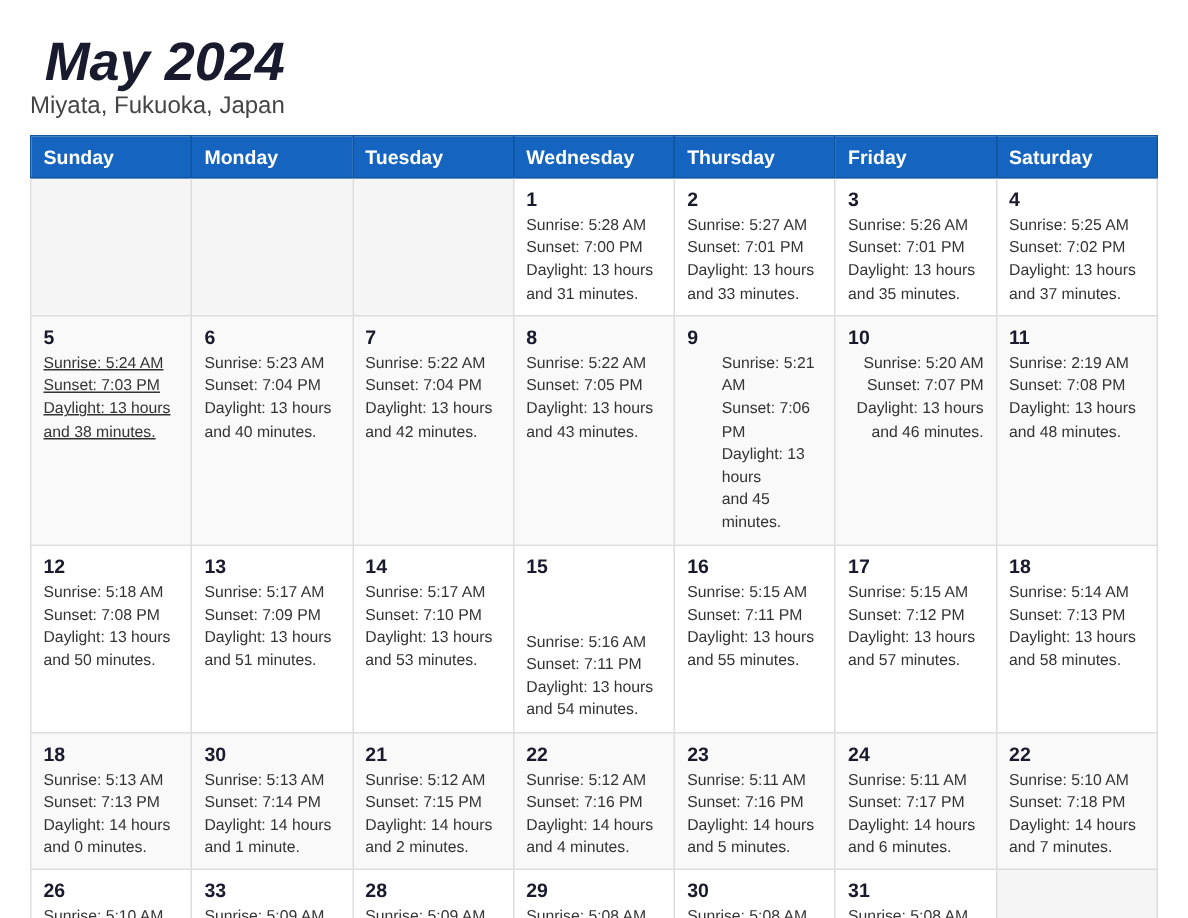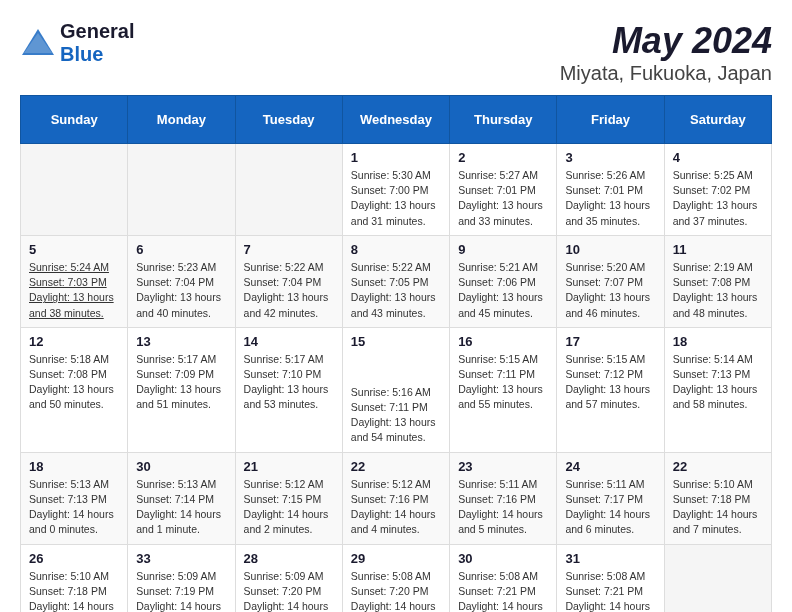--- a/index.html
+++ b/index.html
@@ -19,34 +19,33 @@
     .title-block {
       text-align: right;
     }
     .month-title {
       font-size: 36px;
       font-weight: bold;
       color: #1a1a2e;
       font-style: italic;
     }
     .location-title {
-      font-size: 20px;
+      font-size: 16px;
       color: #444;
-      margin-left: 40px;
     }
     .calendar {
       width: 100%;
       border-collapse: collapse;
       border: 1px solid #ccc;
     }
     .calendar th {
       background-color: #1565C0;
       color: #fff;
-      text-align: center;
-      padding: 16px 8px;
+      text-align: left;
+      padding: 6px 8px;
       font-size: 13px;
       border: 1px solid #1055a0;
     }
     .calendar td {
       vertical-align: top;
       padding: 6px 8px;
       border: 1px solid #ddd;
       width: 14.28%;
       height: 80px;
       background: #fff;
@@ -78,31 +77,20 @@
       flex-direction: column;
       margin-left: 4px;
     }
     .logo-g { font-size: 20px; font-weight: bold; color: #1a1a2e; }
     .logo-b { font-size: 20px; font-weight: bold; color: #1565C0; }
   </style>
 </head>
 <body>
 
 <div class="header">
-  <div class="logo-wrapper">
-    <svg width="36" height="36" viewBox="0 0 36 36">
-      <rect x="0" y="0" width="36" height="36" fill="none"></rect>
-      <polygon points="18,4 34,30 2,30" fill="#1565C0" opacity="0.85"></polygon>
-      <polygon points="18,8 32,28 4,28" fill="#fff" opacity="0.2"></polygon>
-    </svg>
-    <div class="logo-gblue">
-      <span class="logo-g">General</span>
-      <span class="logo-b">Blue</span>
-    </div>
-  </div>
   <div class="title-block">
     <div class="month-title">May 2024</div>
     <div class="location-title">Miyata, Fukuoka, Japan</div>
   </div>
 </div>
 
 <table class="calendar">
   <thead>
     <tr>
     <th>Sunday</th>
@@ -114,21 +102,21 @@
         <th>Saturday</th>
       </tr>
   </thead>
   <tbody id="calendar-body">
   <tr>
         <td class="empty-cell"></td>
         <td class="empty-cell"></td>
         <td class="empty-cell"></td>
         <td>
           <div class="day-number">1</div>
-          <div class="day-info" style="white-space: pre-line;">Sunrise: 5:30 AM
+          <div class="day-info" style="white-space: pre-line;">Sunrise: 5:28 AM
 Sunset: 7:00 PM
 Daylight: 13 hours
 and 31 minutes.</div>
         </td>
         <td>
           <div class="day-number">2</div>
           <div class="day-info" style="white-space: pre-line;">Sunrise: 5:27 AM
 Sunset: 7:01 PM
 Daylight: 13 hours
 and 33 minutes.</div>
@@ -172,28 +160,28 @@
         </td>
         <td>
           <div class="day-number">8</div>
           <div class="day-info" style="white-space: pre-line;">Sunrise: 5:22 AM
 Sunset: 7:05 PM
 Daylight: 13 hours
 and 43 minutes.</div>
         </td>
         <td>
           <div class="day-number">9</div>
-          <div class="day-info" style="white-space: pre-line;">Sunrise: 5:21 AM
+          <div class="day-info" style="white-space: pre-line; margin-left: 23px;">Sunrise: 5:21 AM
 Sunset: 7:06 PM
 Daylight: 13 hours
 and 45 minutes.</div>
         </td>
         <td>
           <div class="day-number">10</div>
-          <div class="day-info" style="white-space: pre-line;">Sunrise: 5:20 AM
+          <div class="day-info" style="white-space: pre-line; text-align: right;">Sunrise: 5:20 AM
 Sunset: 7:07 PM
 Daylight: 13 hours
 and 46 minutes.</div>
         </td>
         <td>
           <div class="day-number">11</div>
           <div class="day-info" style="white-space: pre-line;">Sunrise: 2:19 AM
 Sunset: 7:08 PM
 Daylight: 13 hours
 and 48 minutes.</div>

